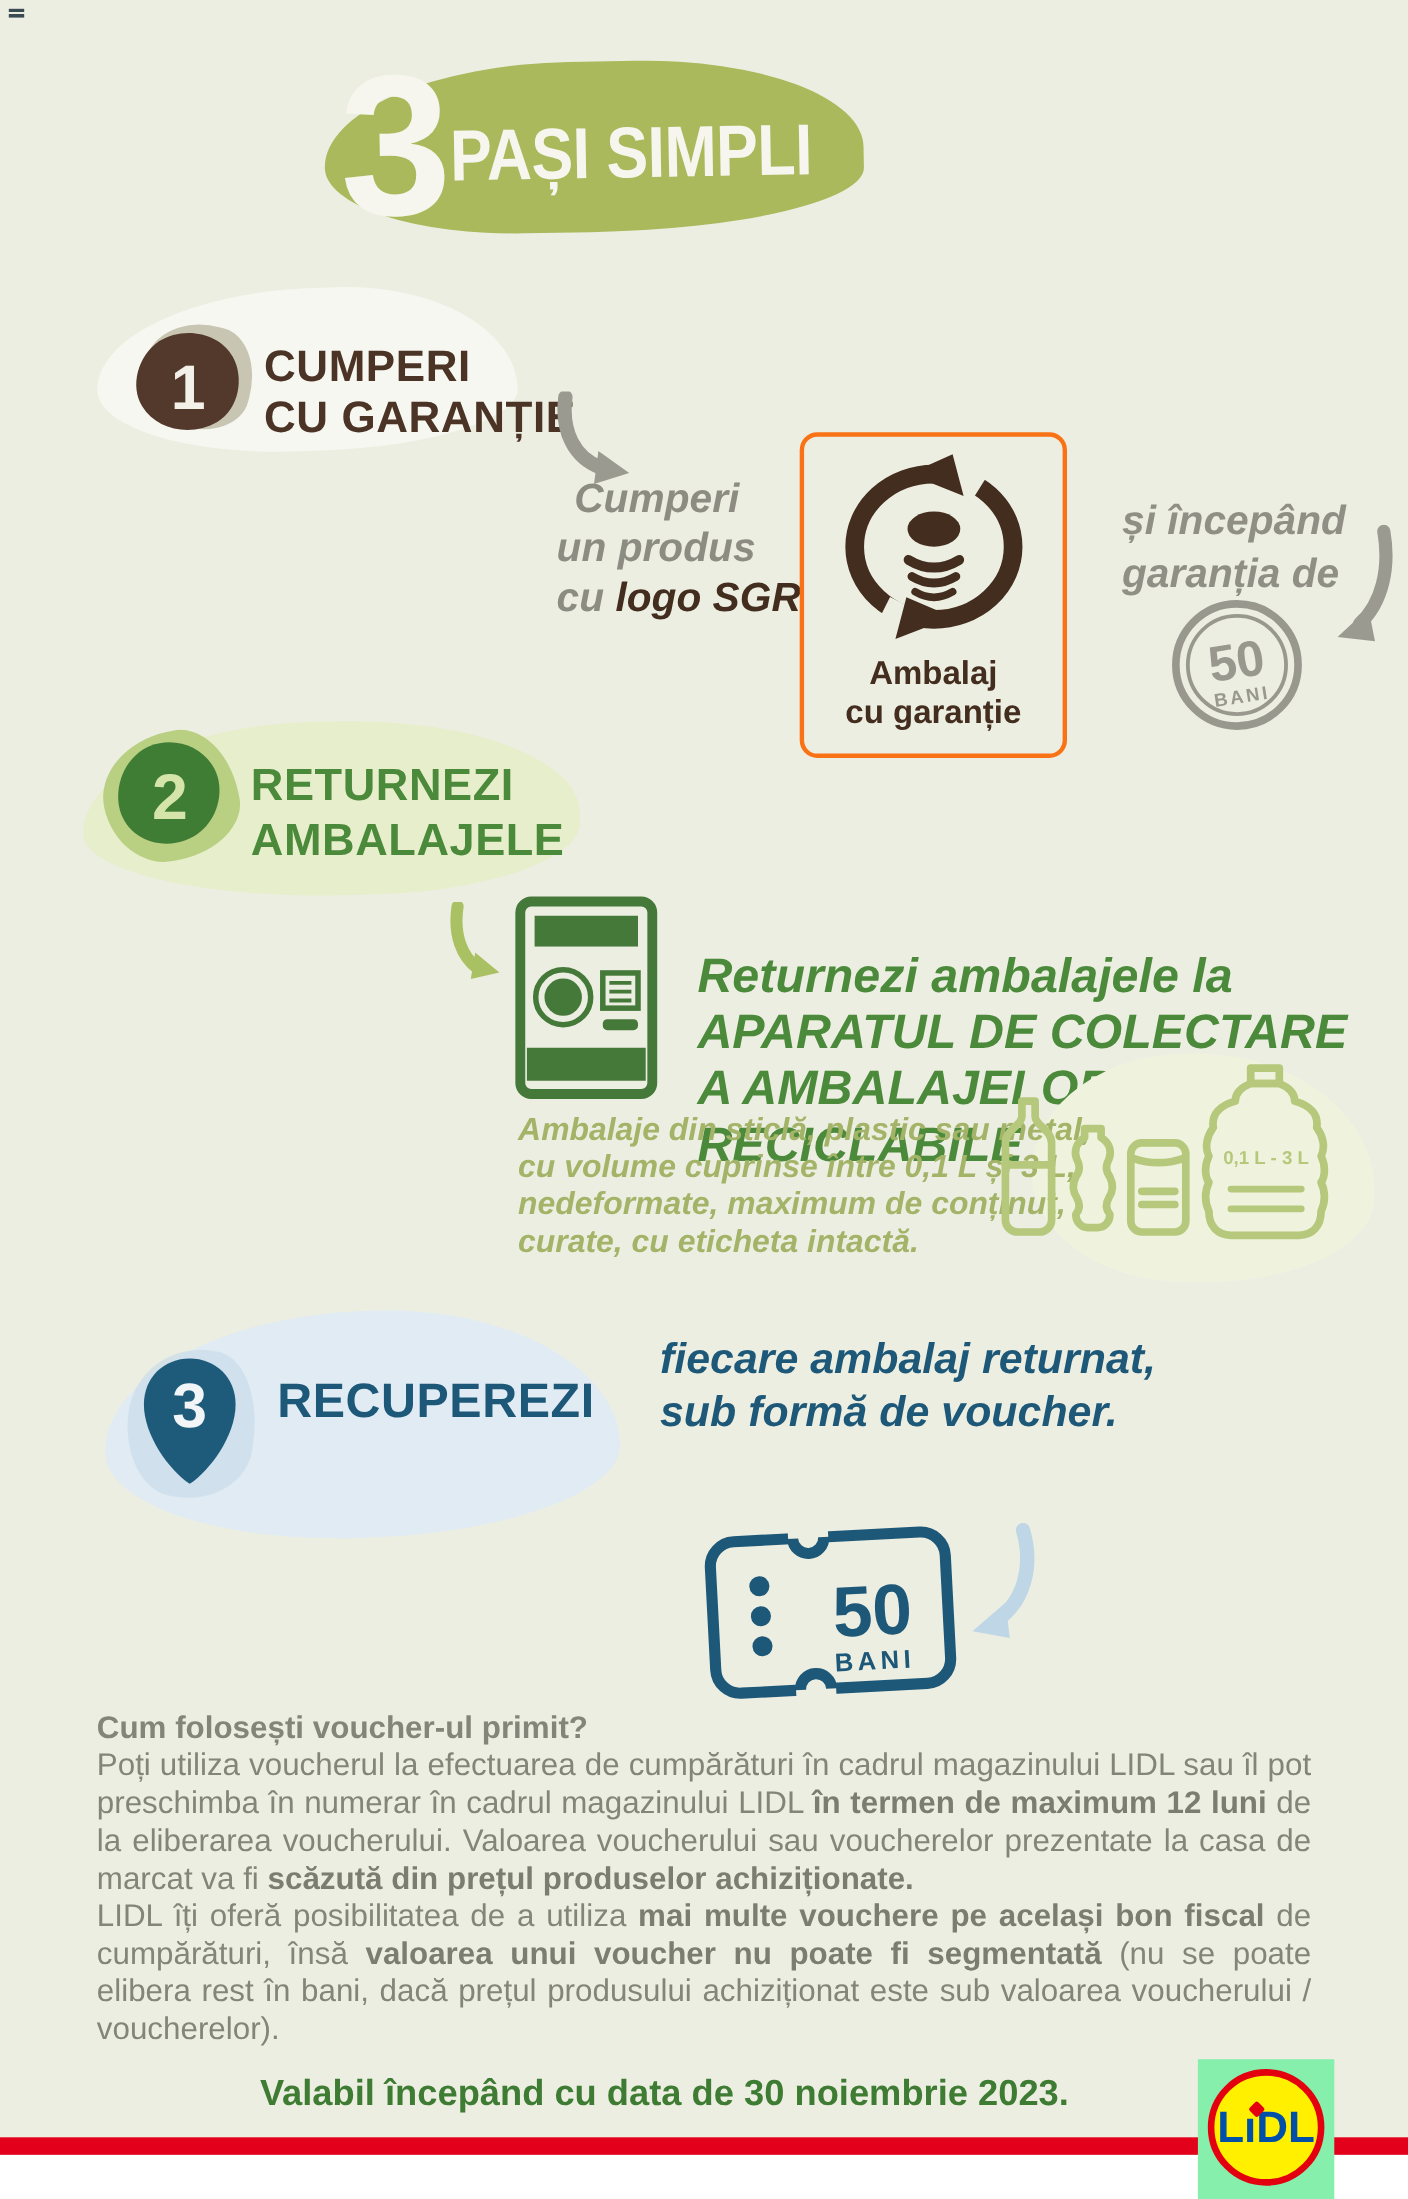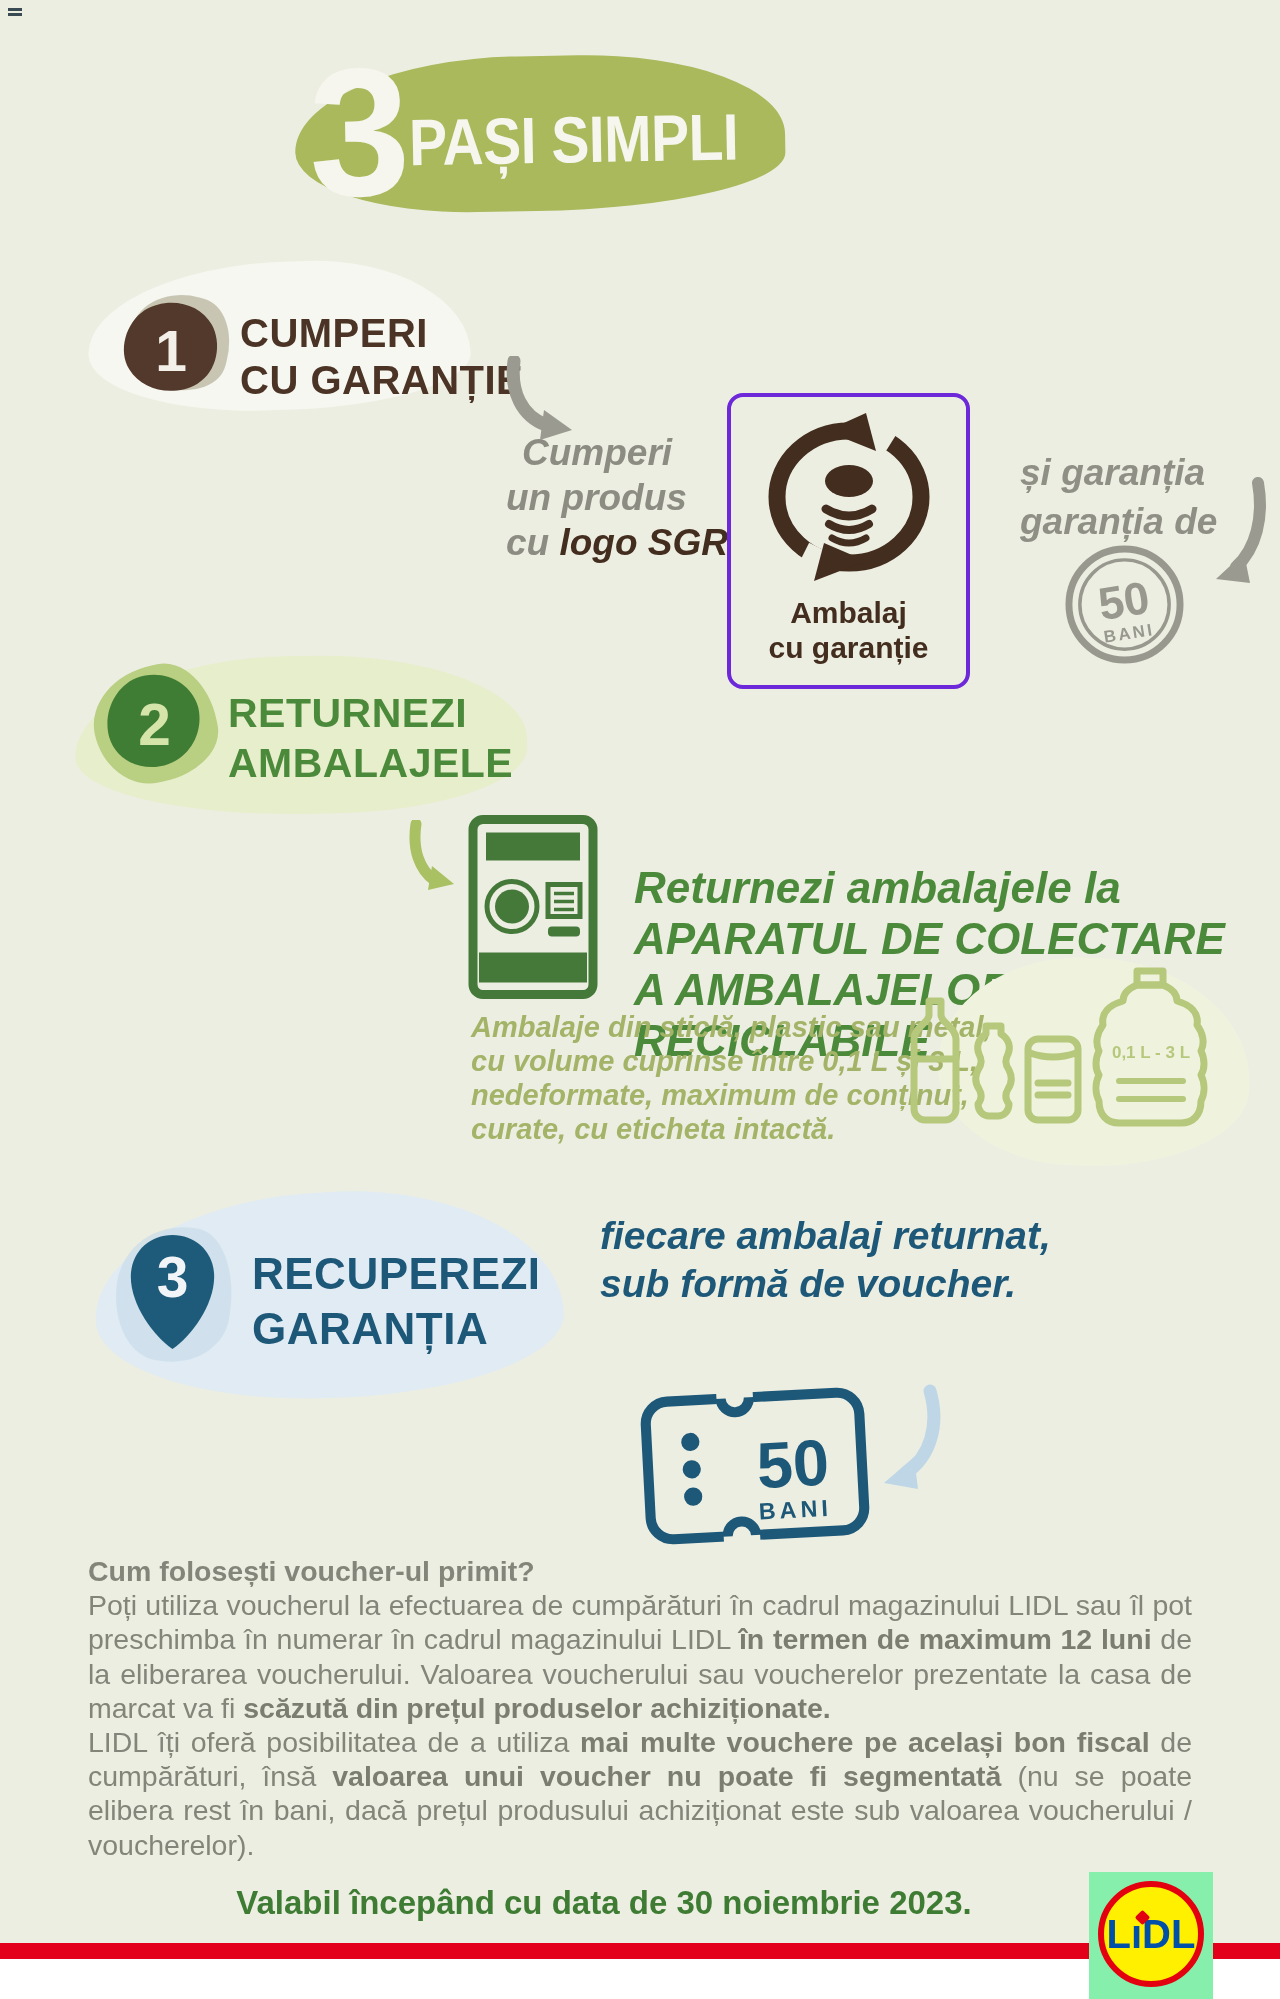--- a/index.html
+++ b/index.html
@@ -39,21 +39,21 @@
     color:#4b3425;letter-spacing:.5px;}
   .s2-title{left:228px;top:688px;font-size:41px;line-height:50px;font-weight:700;
     color:#4c8a3b;letter-spacing:.5px;}
   .s3-title{left:252px;top:1246px;font-size:44px;line-height:55px;font-weight:700;
     color:#1e5878;letter-spacing:.5px;}
   
   .buy-text{left:506px;top:430px;font-size:37px;line-height:45px;font-style:italic;
     font-weight:700;color:#8c8c83;}
   .buy-text .ind{padding-left:16px;}
   .buy-bold{color:#432d1e;}
-  .sgr-box{left:727px;top:393px;width:243px;height:296px;border:4px solid #6d28d9;
+  .sgr-box{left:727px;top:393px;width:243px;height:296px;border:4px solid #f97316;
     border-radius:16px;box-sizing:border-box;}
   .sgr-label{position:absolute;left:0;bottom:20px;width:100%;text-align:center;
     font-size:30px;line-height:35px;font-weight:700;color:#432d1e;}
   .pay-text{left:1020px;top:448px;font-size:37px;line-height:49px;font-style:italic;
     font-weight:700;color:#8f8f86;}
   
   .return-text{left:634px;top:830px;font-size:44px;line-height:51px;font-style:italic;
     font-weight:700;color:#4c8a3b;margin-top:32px;}
   .conditions{left:471px;top:1010px;font-size:29px;line-height:34px;font-style:italic;
     font-weight:700;color:#a3b468;}
@@ -127,21 +127,21 @@
       <path d="M75,115 Q95,127 115,115" fill="none" stroke="#432d1e" stroke-width="8" stroke-linecap="round"></path>
       <path d="M78,129 Q95,139 112,129" fill="none" stroke="#432d1e" stroke-width="7" stroke-linecap="round"></path>
     </svg>
     <div class="sgr-label">
       <div>Ambalaj</div>
       <div>cu garanție</div>
     </div>
   </div>
 
   <div class="abs pay-text">
-    <div>și garanția</div>
+    <div>și începând</div>
     <div>garanția de</div>
   </div>
 
   <svg class="abs" style="left:1063px;top:543px" width="124" height="124" viewBox="0 0 125 125">
     <circle cx="62" cy="62" r="56" fill="none" stroke="#98988f" stroke-width="7"></circle>
     <circle cx="62" cy="62" r="45" fill="none" stroke="#98988f" stroke-width="3.5"></circle>
     <g transform="rotate(-9 62 62)" fill="#98988f">
       <text x="62" y="74" font-size="46" font-weight="bold" text-anchor="middle">50</text>
       <text x="62" y="97" font-size="17" font-weight="bold" letter-spacing="2.5" text-anchor="middle">BANI</text>
     </g>
@@ -214,21 +214,20 @@
   </svg>
 
   <div class="abs blob3"></div>
   <div class="abs pebble-back pb3"></div>
   <svg class="abs" style="left:124px;top:1232px" width="98" height="122" viewBox="0 0 95 120">
     <path d="M47,3 C70,3 88,20 88,44 C88,72 65,103 47,115 C29,103 6,72 6,44 C6,20 24,3 47,3 Z" fill="#1e5b7a"></path>
     <text x="47" y="64" font-size="56" font-weight="bold" fill="#f2f5f7" text-anchor="middle">3</text>
   </svg>
   <div class="abs s3-title">
     <div>RECUPEREZI</div>
-    <div>GARANȚIA</div>
   </div>
 
   <div class="abs refund-text">
     <div>fiecare ambalaj returnat,</div>
     <div>sub formă de voucher.</div>
   </div>
 
   <div class="abs voucher-wrap">
     <svg width="228" height="152" viewBox="0 0 225 150">
       <rect x="7" y="7" width="211" height="136" rx="22" fill="none" stroke="#1e5878" stroke-width="10"></rect>

